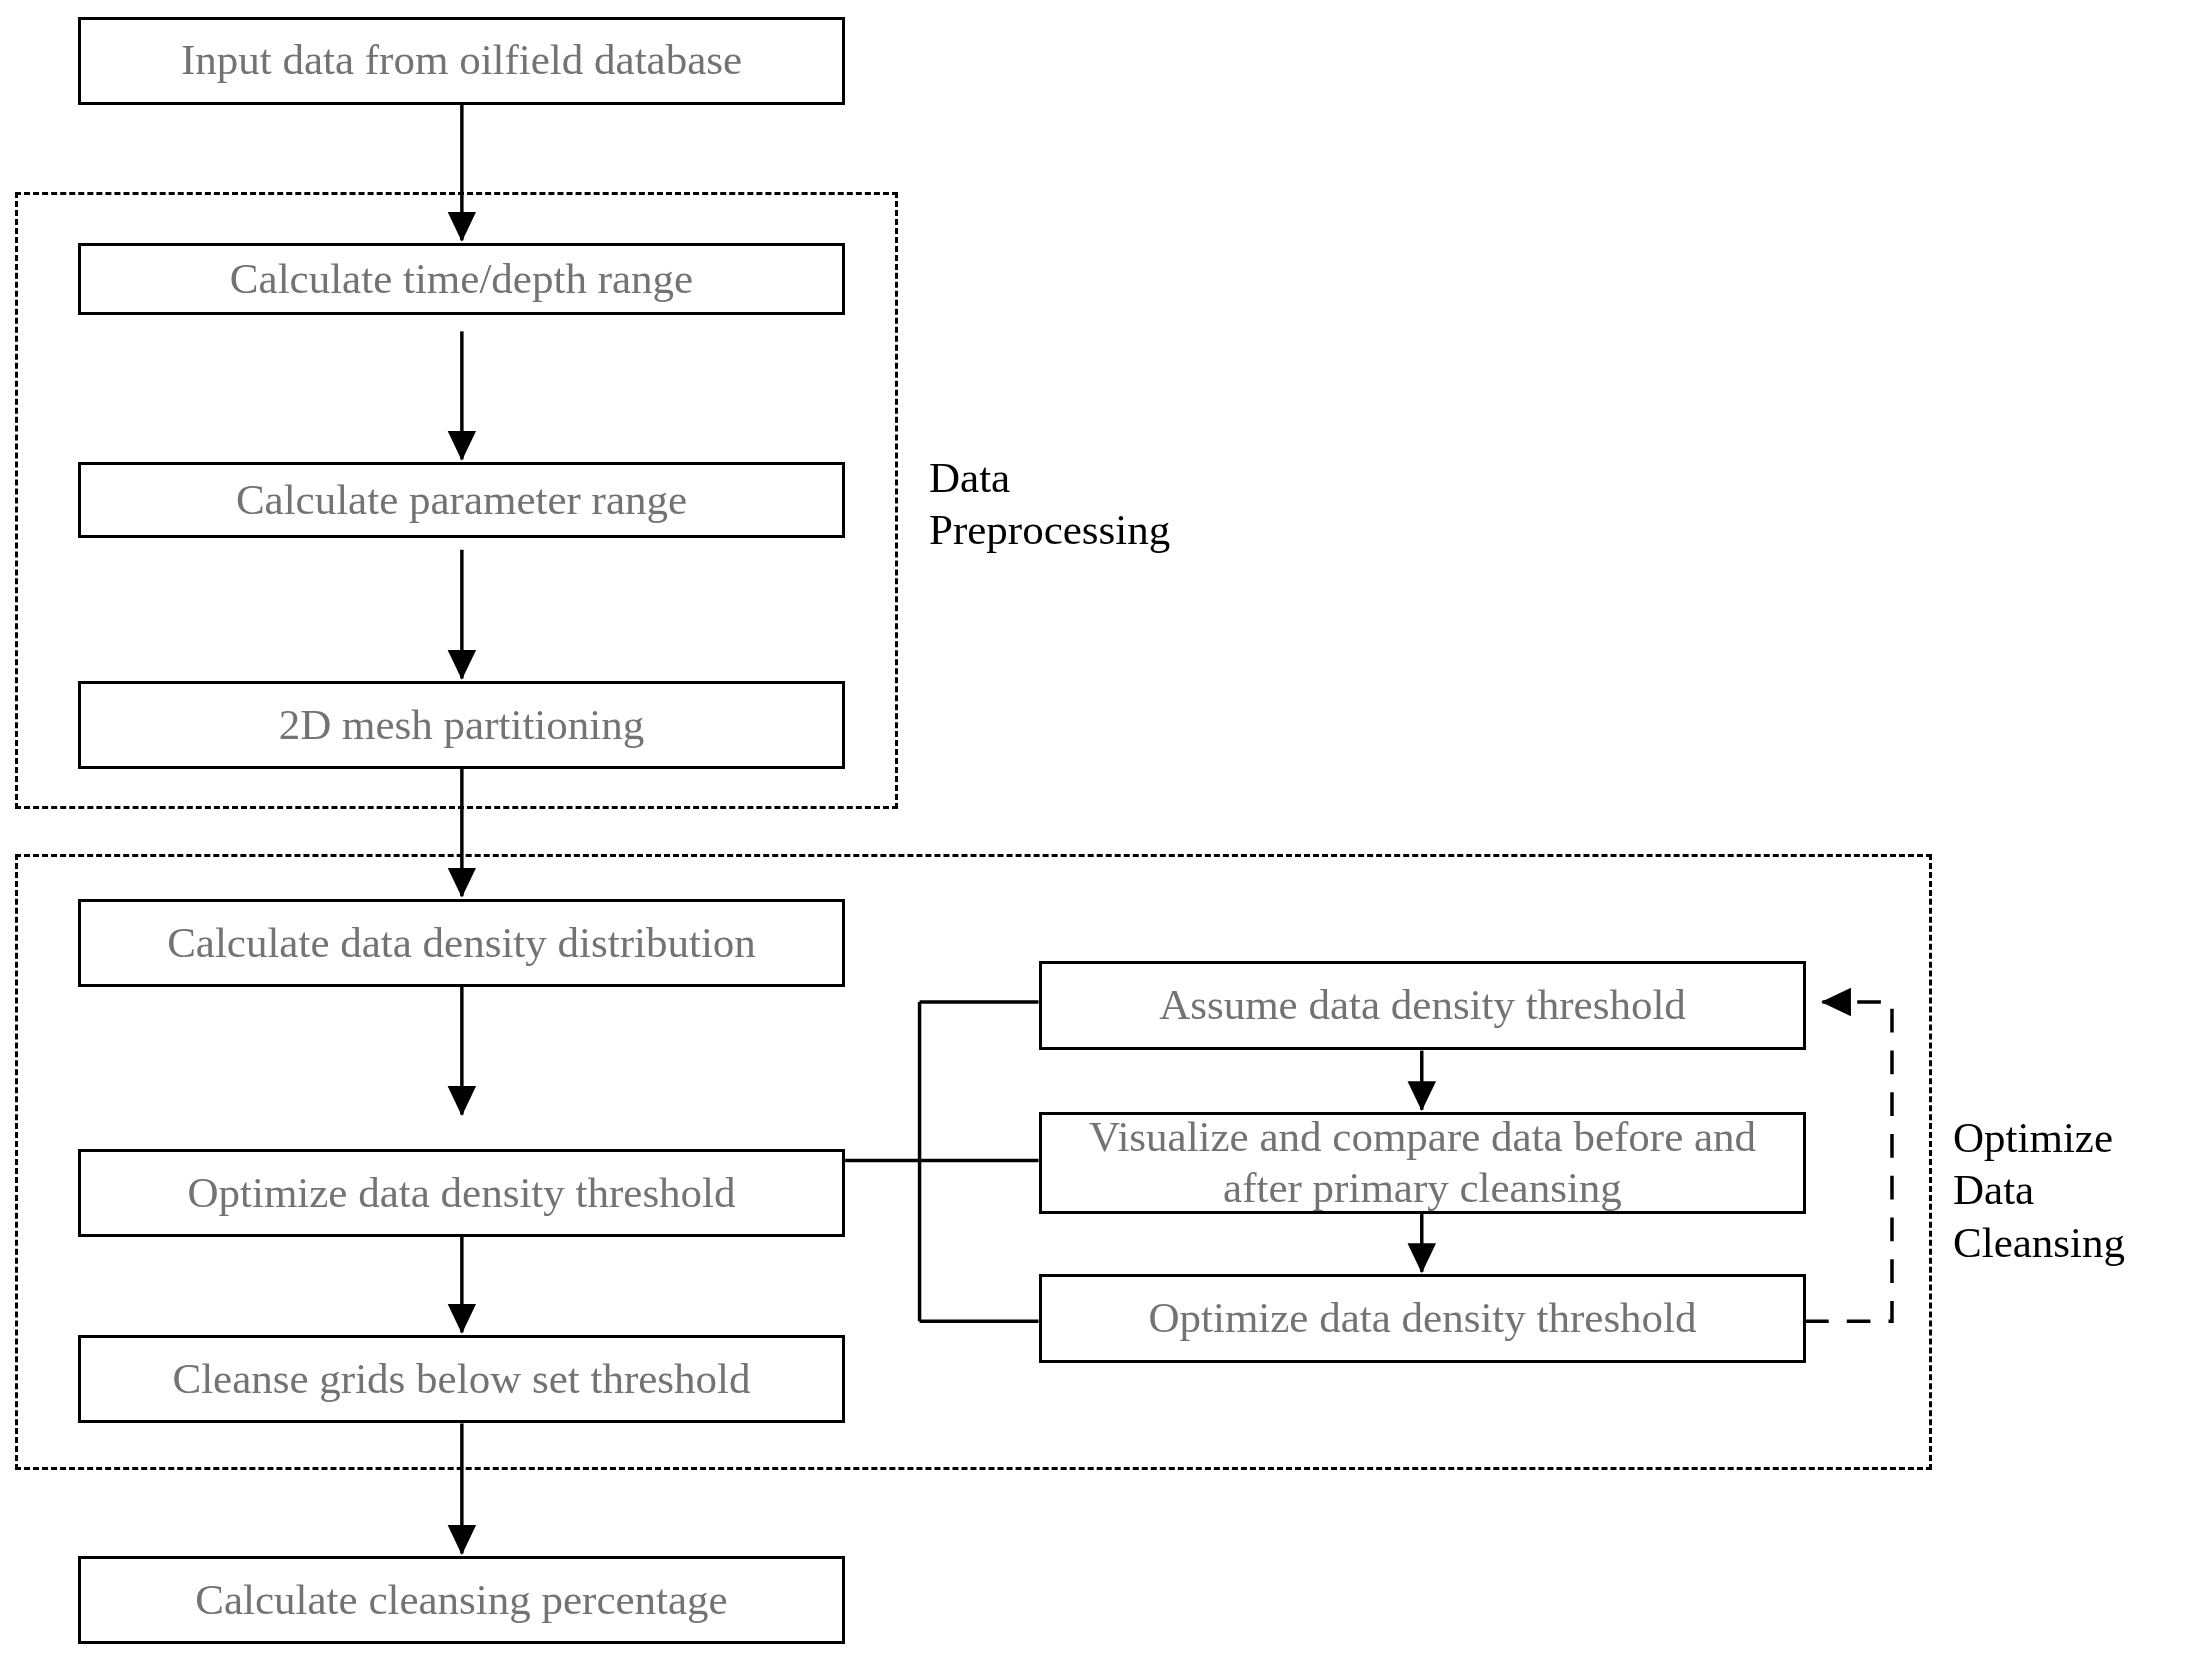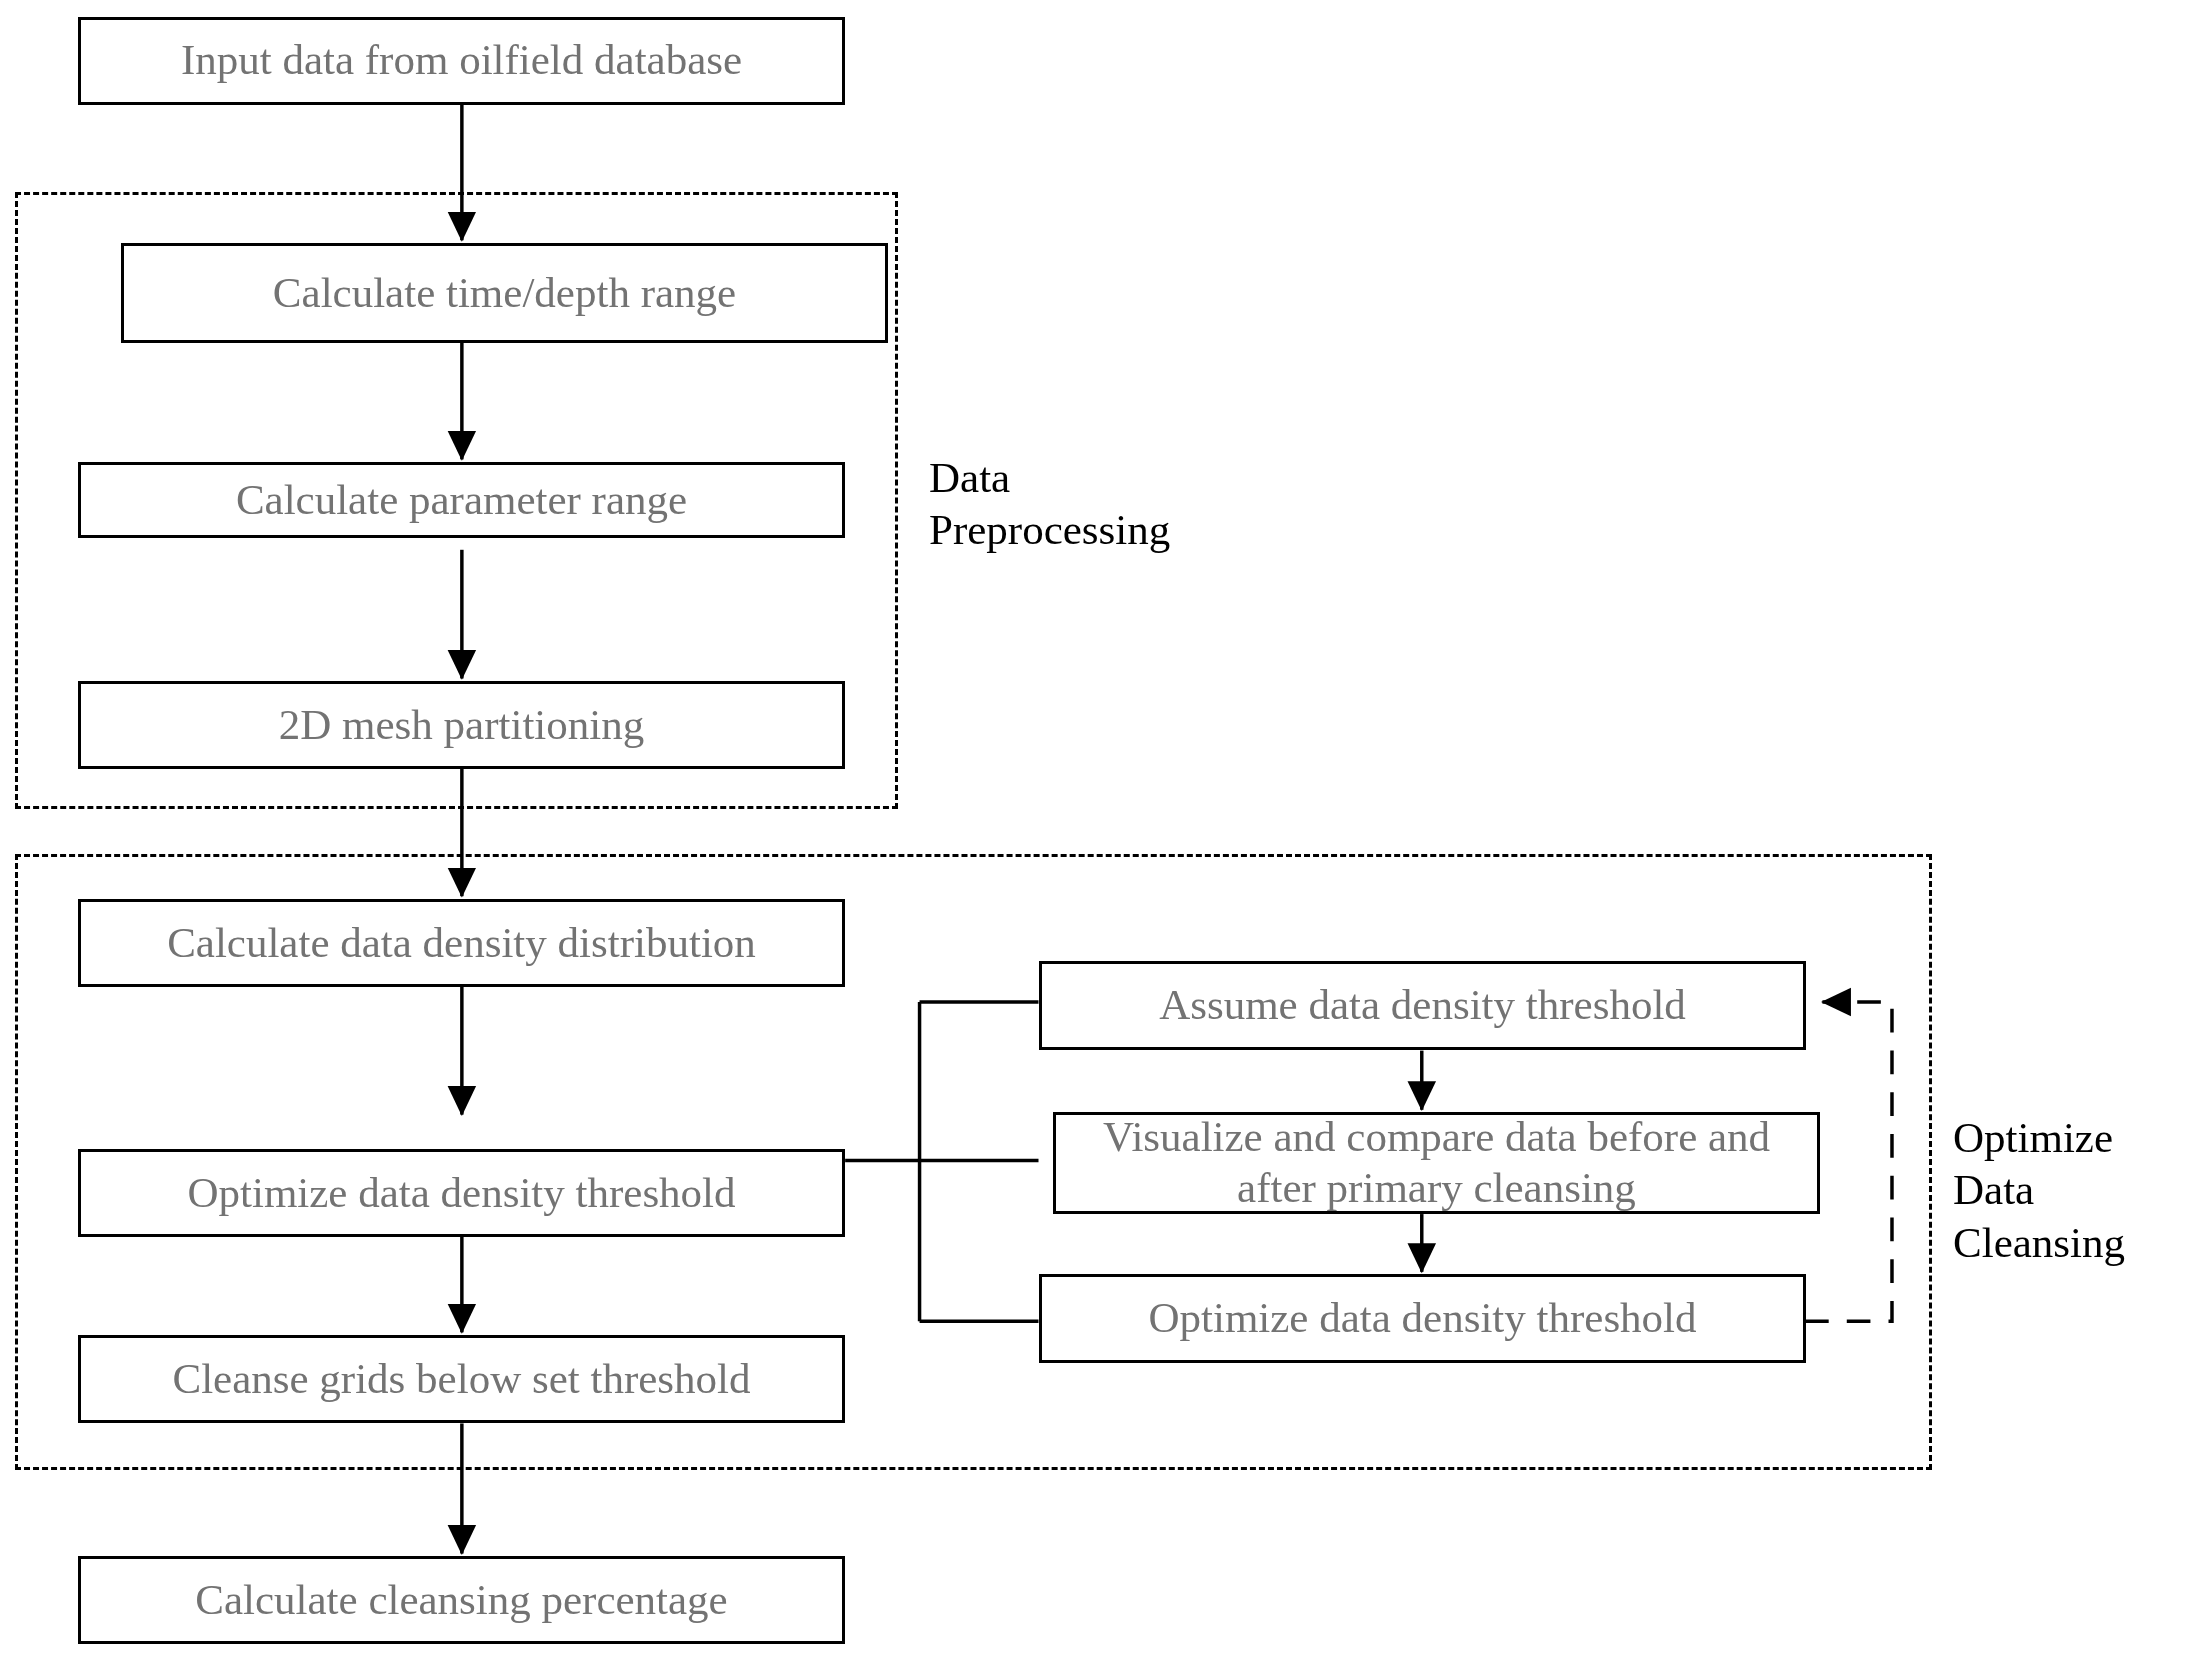--- a/index.html
+++ b/index.html
@@ -100,34 +100,34 @@
   <div class="dashed-group" style="left:15.3px; top:192px; width:883px; height:617px;"></div>
   <div class="dashed-group" style="left:15.3px; top:854px; width:1917px; height:616px;"></div>
 
   <div class="group-label" style="left:929px; top:452px; width:320px;">Data
 Preprocessing</div>
   <div class="group-label" style="left:1953px; top:1112px; width:243px;">Optimize Data
 Cleansing</div>
 
   <div class="node-box" style="left:78px; top:16.7px; width:767px; height:88px;">Input data from oilfield database</div>
 
-  <div class="node-box" style="left:78px; top:243px; width:767px; height:100px;margin-left:43px;">Calculate time/depth range</div>
+  <div class="node-box" style="left:78px; top:243px; width:767px; height:72px;">Calculate time/depth range</div>
 
   <div class="node-box" style="left:78px; top:462px; width:767px; height:76px;">Calculate parameter range</div>
 
   <div class="node-box" style="left:78px; top:681px; width:767px; height:88px;">2D mesh partitioning</div>
 
   <div class="node-box" style="left:78px; top:899px; width:767px; height:88px;">Calculate data density distribution</div>
 
   <div class="node-box" style="left:78px; top:1117px; width:767px; height:88px;margin-top:32px;">Optimize data density threshold</div>
 
   <div class="node-box" style="left:78px; top:1335px; width:767px; height:88px;">Cleanse grids below set threshold</div>
 
   <div class="node-box" style="left:78px; top:1556px; width:767px; height:88px;">Calculate cleansing percentage</div>
 
   <div class="node-box" style="left:1039px; top:961px; width:767px; height:89px;">Assume data density threshold</div>
 
-  <div class="node-box" style="left:1039px; top:1112px; width:767px; height:102px;margin-left:14px;">Visualize and compare data before and after primary cleansing</div>
+  <div class="node-box" style="left:1039px; top:1112px; width:767px; height:102px;">Visualize and compare data before and after primary cleansing</div>
 
   <div class="node-box" style="left:1039px; top:1274px; width:767px; height:89px;">Optimize data density threshold</div>
 
 </div>
 
 
 </body></html>

